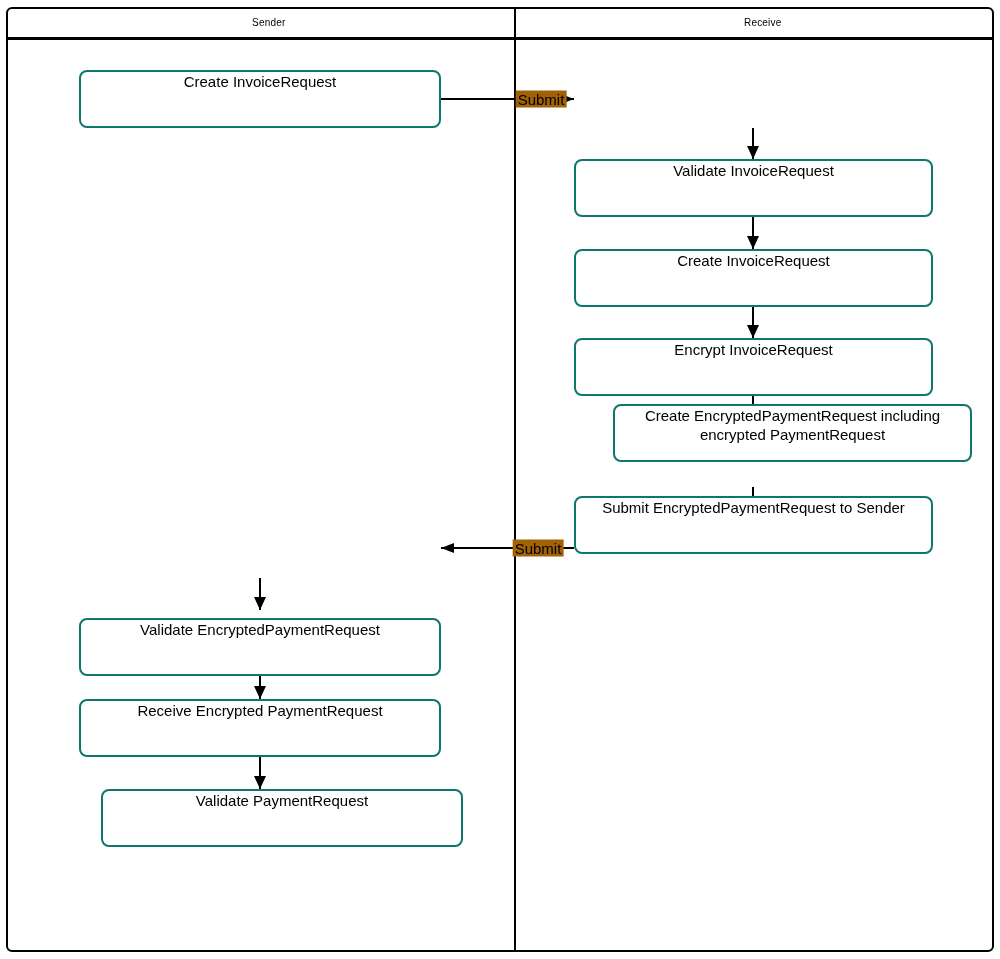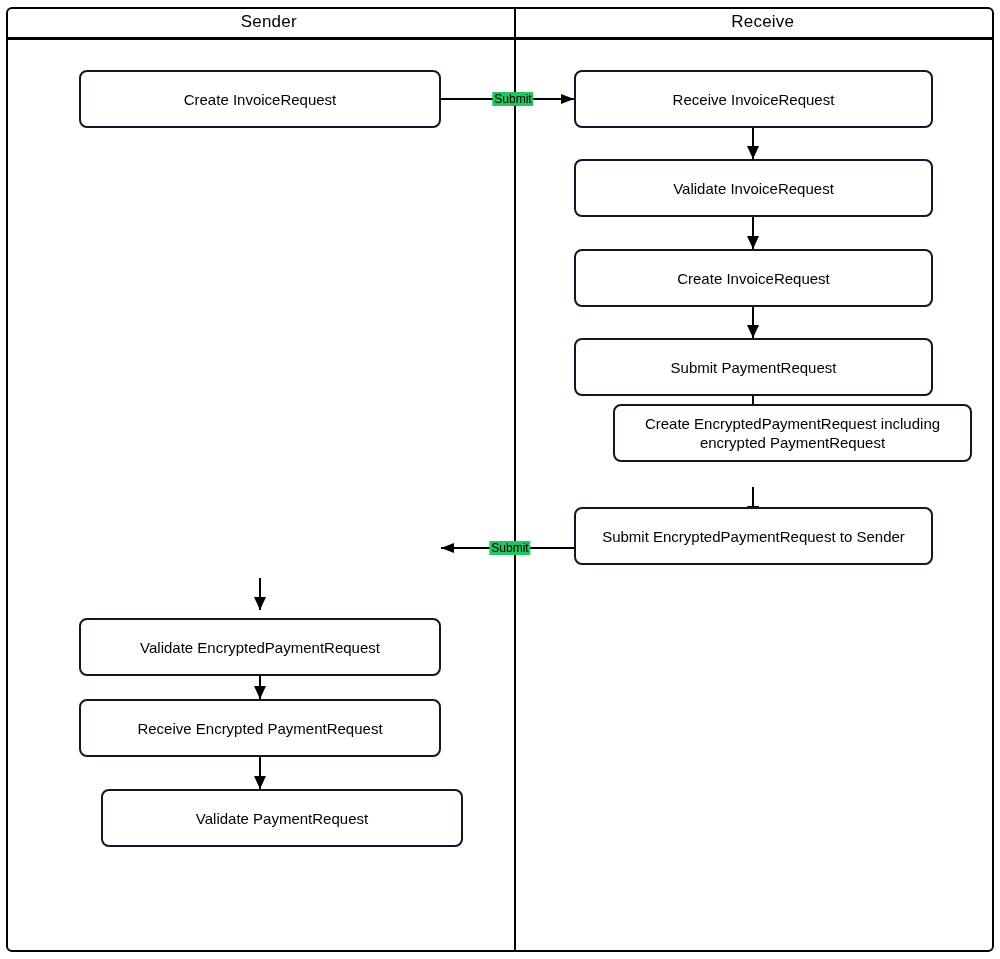--- a/index.html
+++ b/index.html
@@ -47,36 +47,36 @@
     height: 33px;
     border-bottom: 3px solid #000000;
     box-sizing: border-box;
     display: flex;
     z-index: 2;
   }
   .lane-header {
     display: flex;
     align-items: center;
     justify-content: center;
-    font-size: 17px;
+    font-size: 10px;
     letter-spacing: 0.2px;
     padding-left: 16px;
   }
   .lane-header.sender   { width: 510px; }
   .lane-header.receiver { width: 478px; }
 
   
   .node {
     position: absolute;
     box-sizing: border-box;
-    border: 2px solid #0f172a;
+    border: 2px solid #0f766e;
     border-radius: 8px;
     background: #ffffff;
     display: flex;
-    align-items: center;
+    align-items: flex-start;
     justify-content: center;
     text-align: center;
     font-size: 15px;
     line-height: 19px;
     padding: 0 6px;
     z-index: 3;
   }
   .node.sender-col   { left: 79px;  width: 362px; height: 58px; }
   .node.receiver-col { left: 574px; width: 359px; height: 58px; }
 
@@ -124,25 +124,26 @@
     width: 0;
     height: 0;
     border-top: 5px solid transparent;
     border-bottom: 5px solid transparent;
     border-right: 13px solid #000000;
   }
   
   .edge-label {
     position: absolute;
     transform: translate(-50%, -50%);
-    background: #22c55e;
-    font-size: 12px;
+    background: #a16207;
+    font-size: 15px;
     padding: 0 2px;
     z-index: 4;
     white-space: nowrap;
+    margin-left: 28px;
   }
 </style>
 </head>
 <body>
 
 <div class="canvas">
 
   <div class="frame"></div>
   <div class="lane-divider"></div>
 
@@ -157,36 +158,33 @@
   <div class="node sender-col" style="top:610px;margin-top:8px;">
     <span>Validate EncryptedPaymentRequest</span>
   </div>
   <div class="node sender-col" style="top:699px;">
     <span>Receive Encrypted PaymentRequest</span>
   </div>
   <div class="node sender-col" style="top:789px;margin-left:22px;">
     <span>Validate PaymentRequest</span>
   </div>
 
-  <div class="node receiver-col" style="top:70px;">
-    <span>Receive InvoiceRequest</span>
-  </div>
   <div class="node receiver-col" style="top:159px;">
     <span>Validate InvoiceRequest</span>
   </div>
   <div class="node receiver-col" style="top:249px;">
     <span>Create InvoiceRequest</span>
   </div>
   <div class="node receiver-col" style="top:338px;">
-    <span>Submit PaymentRequest</span>
+    <span>Encrypt InvoiceRequest</span>
   </div>
   <div class="node receiver-col" style="top:404px;margin-left:39px;">
     <span>Create EncryptedPaymentRequest including encrypted PaymentRequest</span>
   </div>
-  <div class="node receiver-col" style="top:507px;">
+  <div class="node receiver-col" style="top:496px;">
     <span>Submit EncryptedPaymentRequest to Sender</span>
   </div>
 
   <div class="varrow" style="left:752px; top:128px; height:31px;"></div>
   <div class="varrow" style="left:752px; top:217px; height:32px;"></div>
   <div class="varrow" style="left:752px; top:307px; height:31px;"></div>
   <div class="varrow" style="left:752px; top:396px; height:33px;"></div>
   <div class="varrow" style="left:752px; top:487px; height:32px;"></div>
 
   <div class="varrow" style="left:259px; top:578px; height:32px;"></div>

